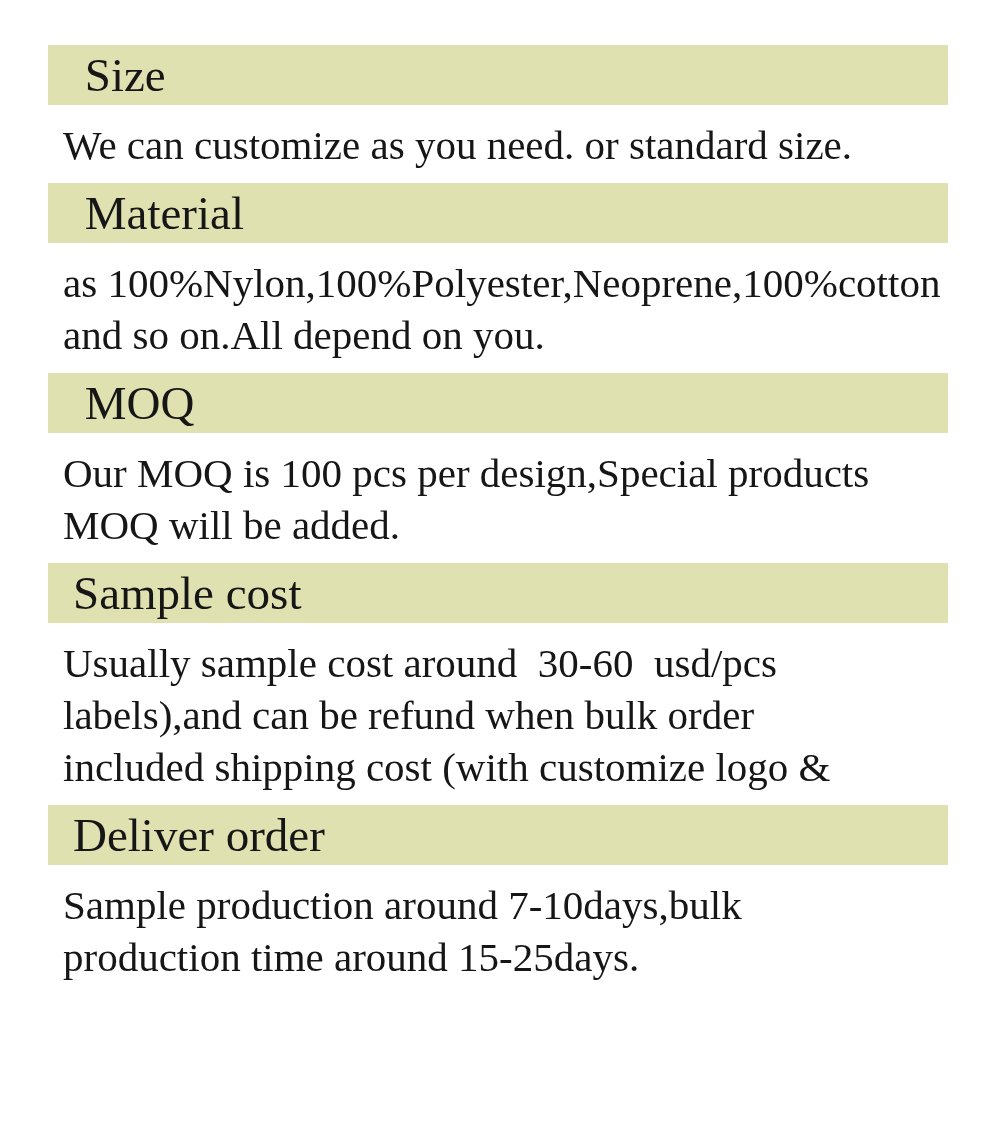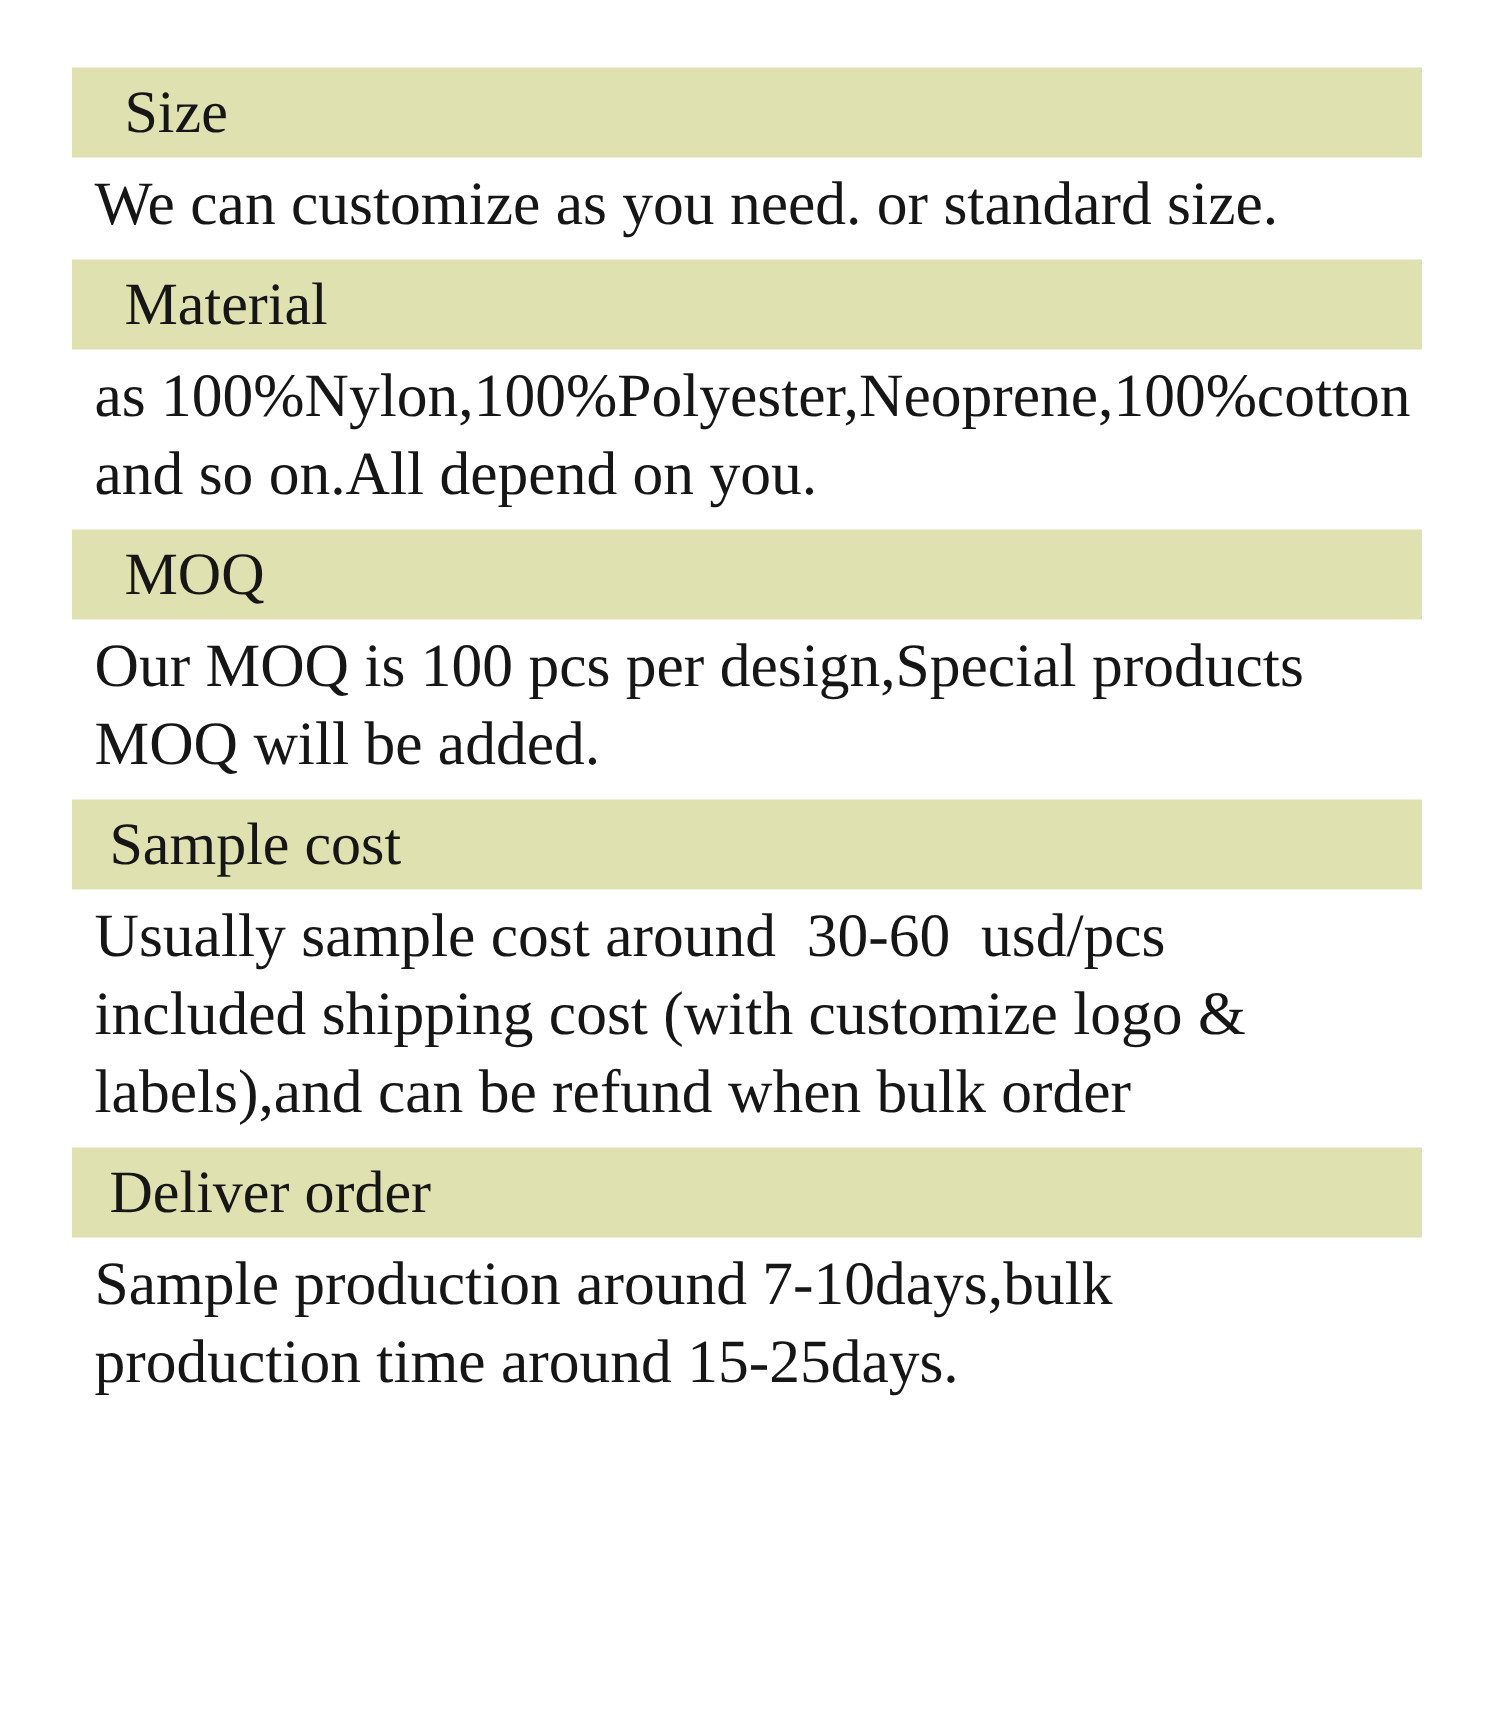--- a/index.html
+++ b/index.html
@@ -25,29 +25,29 @@
     margin-left: 48px;
     width: 900px;
     height: 60px;
     background: var(--header-bg);
     margin-top: 12px;
     display: flex;
     align-items: center;
   }
   .bar:first-child { margin-top: 0; }
   .bar-title {
-    font-size: 40px;
+    font-size: 47px;
     line-height: 60px;
     padding-left: 25px;
     white-space: pre;
     color: var(--text-color);
   }
   .para {
     margin-left: 63px;
-    margin-top: 4px;
+    margin-top: 14px;
     width: 912px;
   }
   .line {
     font-size: 41px;
     line-height: 52px;
     white-space: pre-wrap;
     color: var(--text-color);
   }
 </style>
 </head>
@@ -76,22 +76,22 @@
   <div class="para">
     <div class="line">Our MOQ is 100 pcs per design,Special products</div>
     <div class="line">MOQ will be added.</div>
   </div>
 
   <div class="bar">
     <span class="bar-title">Sample cost</span>
   </div>
   <div class="para">
     <div class="line">Usually sample cost around  30-60  usd/pcs</div>
+    <div class="line">labels),and can be refund when bulk order</div>
     <div class="line">included shipping cost (with customize logo &amp;</div>
-    <div class="line">labels),and can be refund when bulk order</div>
   </div>
 
   <div class="bar">
     <span class="bar-title">Deliver order</span>
   </div>
   <div class="para">
     <div class="line">Sample production around 7-10days,bulk</div>
     <div class="line">production time around 15-25days.</div>
   </div>
 

